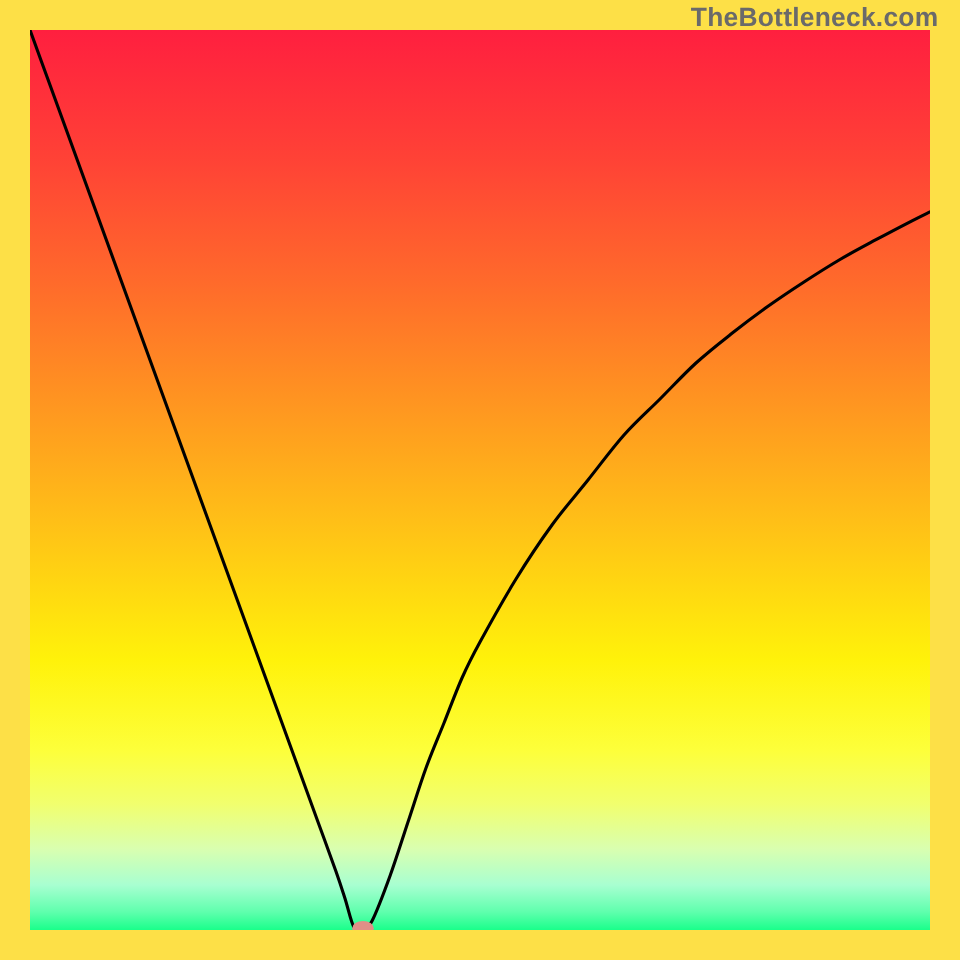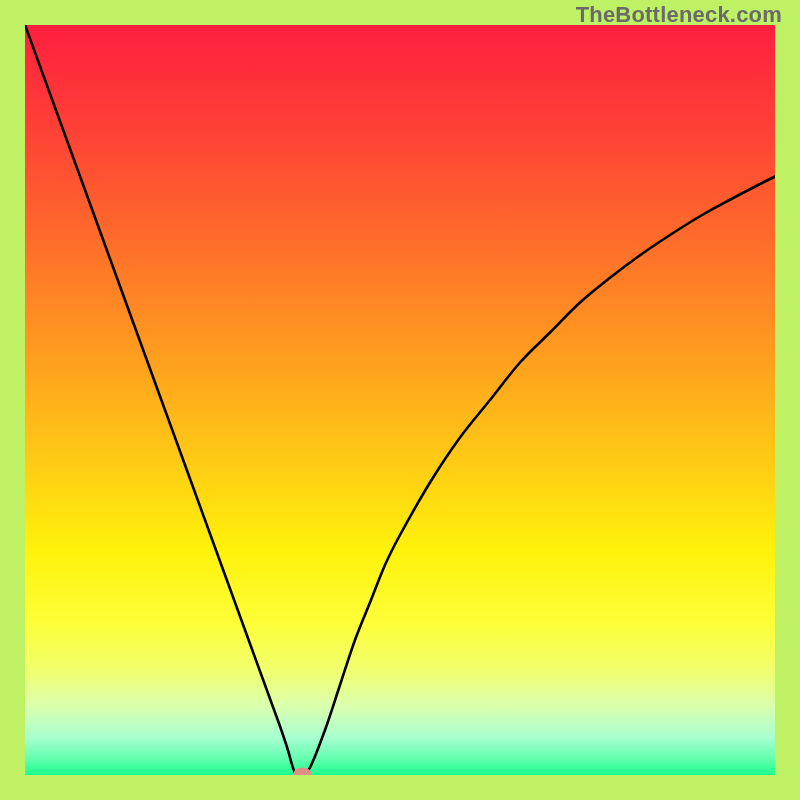--- a/index.html
+++ b/index.html
@@ -7,21 +7,21 @@
     padding: 0;
     width: 800px;
     height: 800px;
     background: #000;
     overflow: hidden;
   }
   .frame {
     position: relative;
     width: 800px;
     height: 800px;
-    background: #bef264;
+    background: #fde047;
   }
   .watermark {
     position: absolute;
     top: 2px;
     right: 18px;
     font-family: Arial, Helvetica, sans-serif;
     font-size: 22px;
     font-weight: 600;
     color: #6a6a6a;
     letter-spacing: 0.2px;

